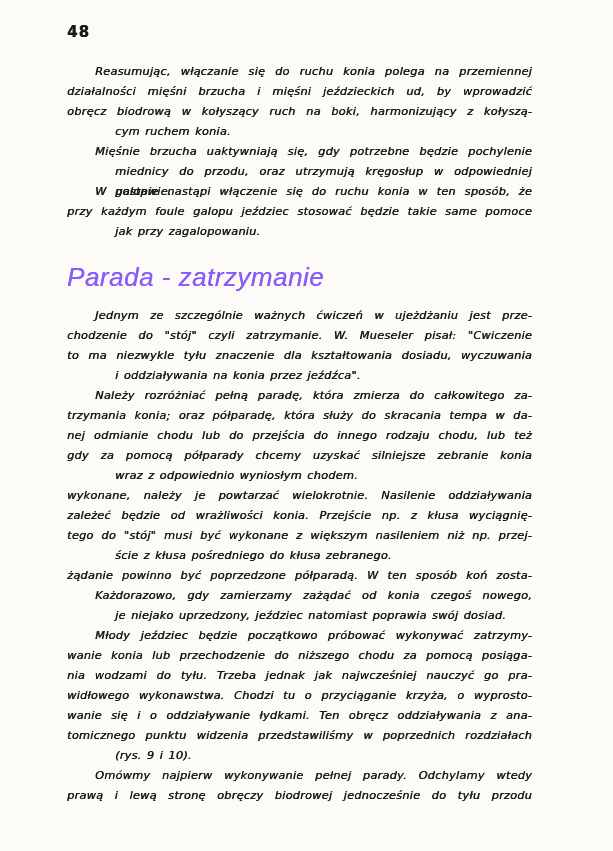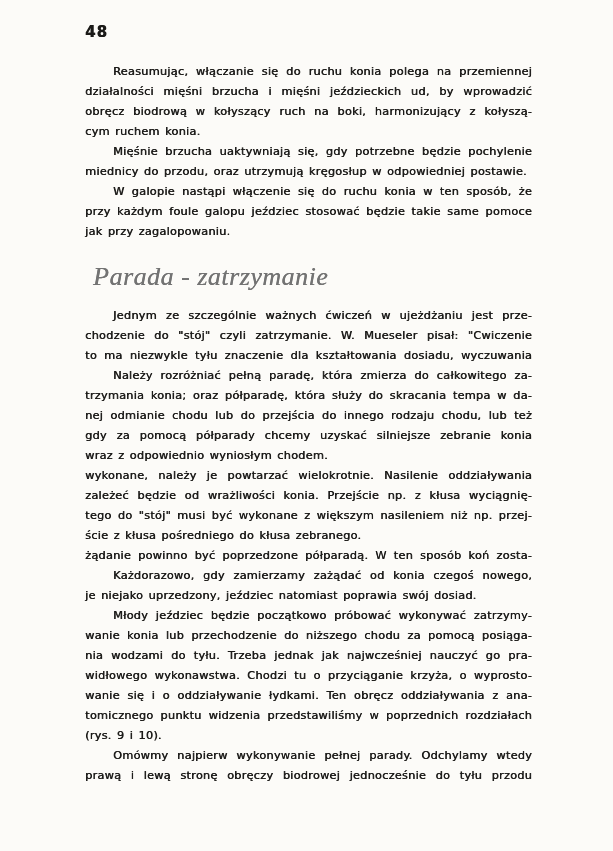--- a/index.html
+++ b/index.html
@@ -6,21 +6,21 @@
   body {
     width: 613px; height: 851px;
     background: #f6f5f2;
     font-family: "DejaVu Sans", sans-serif;
     overflow: hidden;
   }
   .page {
     width: 613px; height: 851px;
     background: #fcfbf8;
     box-sizing: border-box;
-    padding: 22px 81px 0 85px;
+    padding: 22px 81px 0 67px;
     color: #1b1a18;
   }
   .page-number {
     font-size: 15px;
     font-weight: bold;
     letter-spacing: 1px;
     text-shadow: 0.5px 0 0 currentColor;
     height: 20px;
     line-height: 20px;
   }
@@ -30,32 +30,33 @@
     height: 20px;
     line-height: 20px;
     font-size: 11.3px;
     letter-spacing: 0.25px;
     word-spacing: 1.5px;
     white-space: normal;
     text-align: justify;
     text-align-last: justify;
     text-shadow: 0.45px 0 0 currentColor;
     color: #1b1a18;
+    font-style: italic;
   }
   .line.first { padding-left: 28px; }
-  .line.end { text-align-last: left; }
+  .line.end { text-align-last: left; margin-left: 48px; }
   .section-heading {
-    font-family: Liberation Serif, serif;
+    font-family: Liberation Sans, sans-serif;
     font-style: italic;
     font-weight: normal;
     font-size: 26px;
     line-height: 34px;
     letter-spacing: 0.5px;
-    margin: 18px 0 12px 8px;
-    color: #737373;
+    margin: 18px 0 12px 0;
+    color: #8b5cf6;
     text-shadow: 0.3px 0 0 currentColor;
   }
 </style>
 </head>
 <body>
 
 <div class="page">
   <div class="page-number">48</div>
 
   <div class="article">
@@ -77,20 +78,21 @@
         </div>
       </div>
 
     <h2 class="section-heading">Parada - zatrzymanie</h2>
 
     <div id="body-container">
         <div class="para">
           <div class="line first">Jednym ze szczególnie ważnych ćwiczeń w ujeżdżaniu jest prze-</div>
           <div class="line">chodzenie do "stój" czyli zatrzymanie. W. Mueseler pisał: "Cwiczenie</div>
           <div class="line">to ma niezwykle tyłu znaczenie dla kształtowania dosiadu, wyczuwania</div>
+          <div class="line end">i oddziaływania na konia przez jeźdźca".</div>
         </div>
         <div class="para">
           <div class="line first">Należy rozróżniać pełną paradę, która zmierza do całkowitego za-</div>
           <div class="line">trzymania konia; oraz półparadę, która służy do skracania tempa w da-</div>
           <div class="line">nej odmianie chodu lub do przejścia do innego rodzaju chodu, lub też</div>
           <div class="line">gdy za pomocą półparady chcemy uzyskać silniejsze zebranie konia</div>
           <div class="line end">wraz z odpowiednio wyniosłym chodem.</div>
         </div>
         <div class="para">
           <div class="line">wykonane, należy je powtarzać wielokrotnie. Nasilenie oddziaływania</div>

